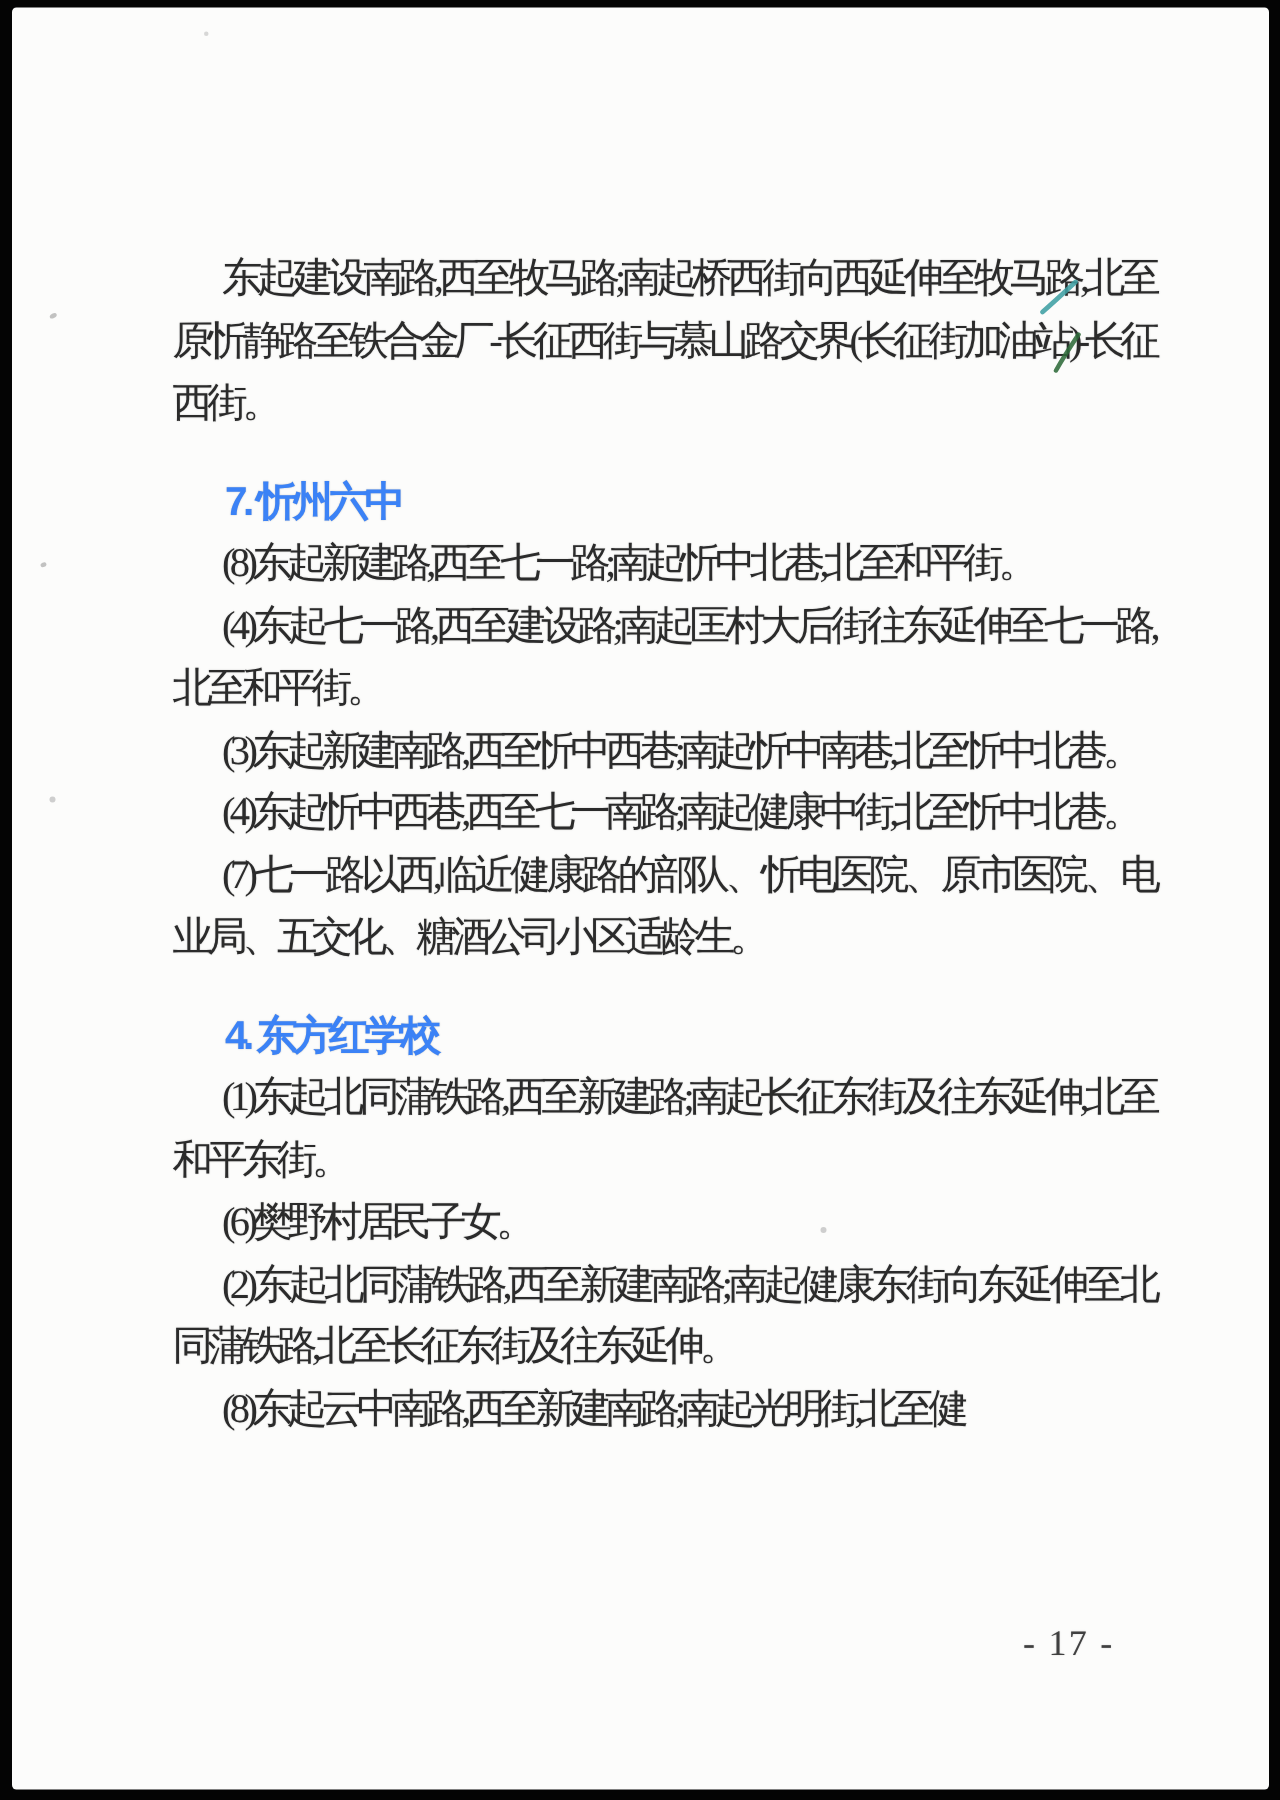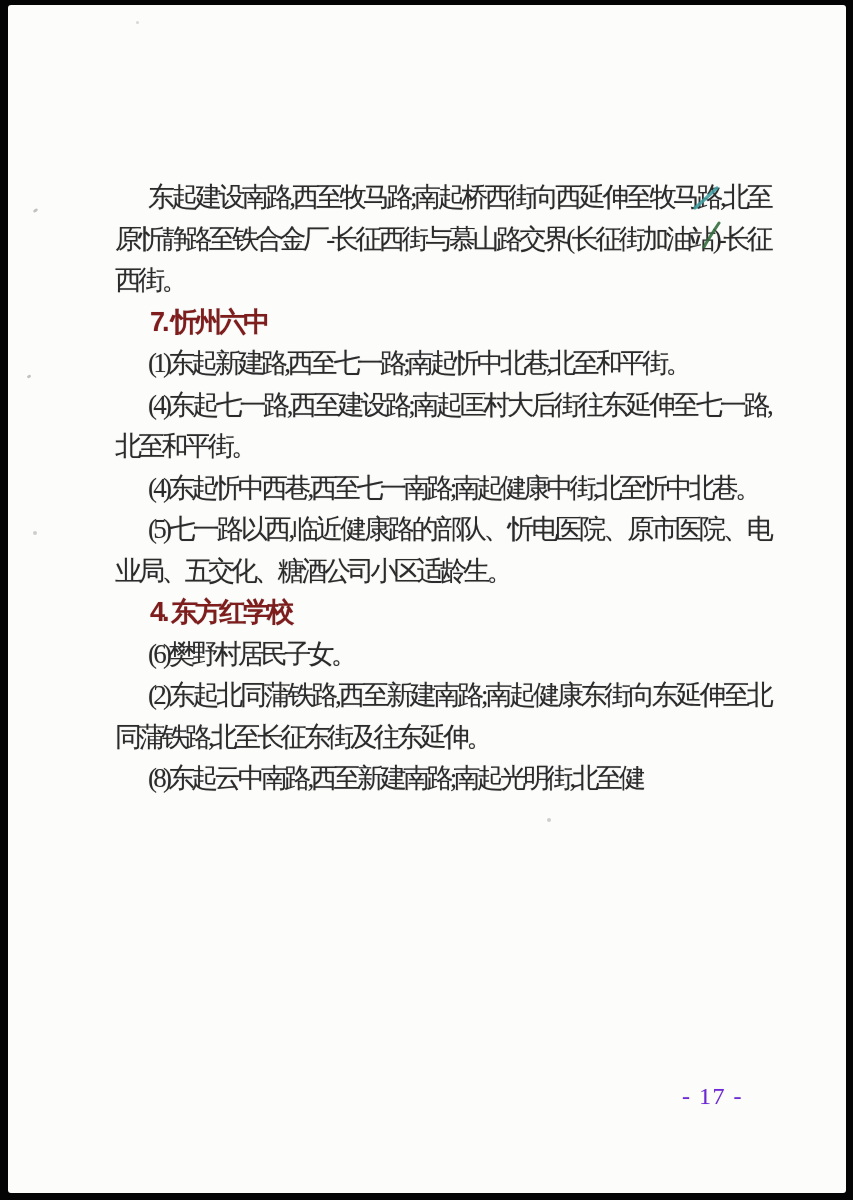--- a/index.html
+++ b/index.html
@@ -17,54 +17,55 @@
     left: 8px;
     top: 5px;
     right: 7px;
     bottom: 7px;
     background: #fcfcfb;
     border-radius: 3px;
   }
   .doc-text {
     position: absolute;
     left: 107px;
-    top: 172px;
+    top: 160px;
     width: 655px;
     font-size: 27px;
     line-height: 41.5px;
     letter-spacing: -0.14em;
     color: #2b2b2b;
     text-align: justify;
     text-justify: inter-character;
     text-shadow: 0 0 1px rgba(70,70,70,0.35);
   }
   .doc-text p {
     margin: 0;
     padding: 0;
   }
   p.para {
     text-indent: 33px;
   }
   p.heading {
     text-indent: 35px;
     font-family: "Liberation Sans", "DejaVu Sans", sans-serif;
     font-weight: 700;
-    color: #7f1d1d;
+    color: #3b82f6;
     letter-spacing: -0.11em;
     text-align: left;
+    margin-top: 24px;
   }
   .page-number {
     position: absolute;
     top: 1078px;
     left: 0;
     width: 735px;
     text-align: right;
     font-size: 24px;
     letter-spacing: 1.5px;
-    color: #6d28d9;
+    color: #404040;
     text-shadow: 0 0 1px rgba(70,70,70,0.3);
   }
   .pen-mark {
     position: absolute;
     pointer-events: none;
   }
   .pen-mark-teal { left: 693px; top: 185px; }
   .pen-mark-green { left: 702px; top: 220px; }
   .speck {
     position: absolute;
@@ -78,25 +79,27 @@
   .speck-5 { left: 136px; top: 21px;  width: 3px; height: 3px; background: rgba(160,160,160,0.4); }
 </style>
 </head>
 <body>
 
 <div class="page">
 
   <div class="doc-text">
     <p class="para">东起建设南路,西至牧马路;南起桥西街向西延伸至牧马路,北至原忻静路至铁合金厂-长征西街与慕山路交界(长征街加油站)-长征西街。</p>
     <p class="heading">7. 忻州六中</p>
-    <p class="para">(1)东起新建路,西至七一路;南起忻中北巷,北至和平街。</p>
+    <p class="para">(8)东起新建路,西至七一路;南起忻中北巷,北至和平街。</p>
     <p class="para">(4)东起七一路,西至建设路;南起匡村大后街往东延伸至七一路,北至和平街。</p>
+    <p class="para">(3)东起新建南路,西至忻中西巷;南起忻中南巷,北至忻中北巷。</p>
     <p class="para">(4)东起忻中西巷,西至七一南路;南起健康中街,北至忻中北巷。</p>
-    <p class="para">(5)七一路以西,临近健康路的部队、忻电医院、原市医院、电业局、五交化、糖酒公司小区适龄生。</p>
+    <p class="para">(7)七一路以西,临近健康路的部队、忻电医院、原市医院、电业局、五交化、糖酒公司小区适龄生。</p>
     <p class="heading">4. 东方红学校</p>
+    <p class="para">(1)东起北同蒲铁路,西至新建路;南起长征东街及往东延伸,北至和平东街。</p>
     <p class="para">(6)樊野村居民子女。</p>
     <p class="para">(2)东起北同蒲铁路,西至新建南路;南起健康东街向东延伸至北同蒲铁路,北至长征东街及往东延伸。</p>
     <p class="para">(8)东起云中南路,西至新建南路;南起光明街,北至健</p>
   </div>
 
   <div class="page-number">- 17 -</div>
 </div>
 
 <svg class="pen-mark pen-mark-teal" width="26" height="26" viewBox="0 0 26 26">
   <path d="M2,23 Q10,16 24,3" fill="none" stroke-width="3.2" stroke-linecap="round" opacity="0.88" stroke="#3f9fa3"></path>

